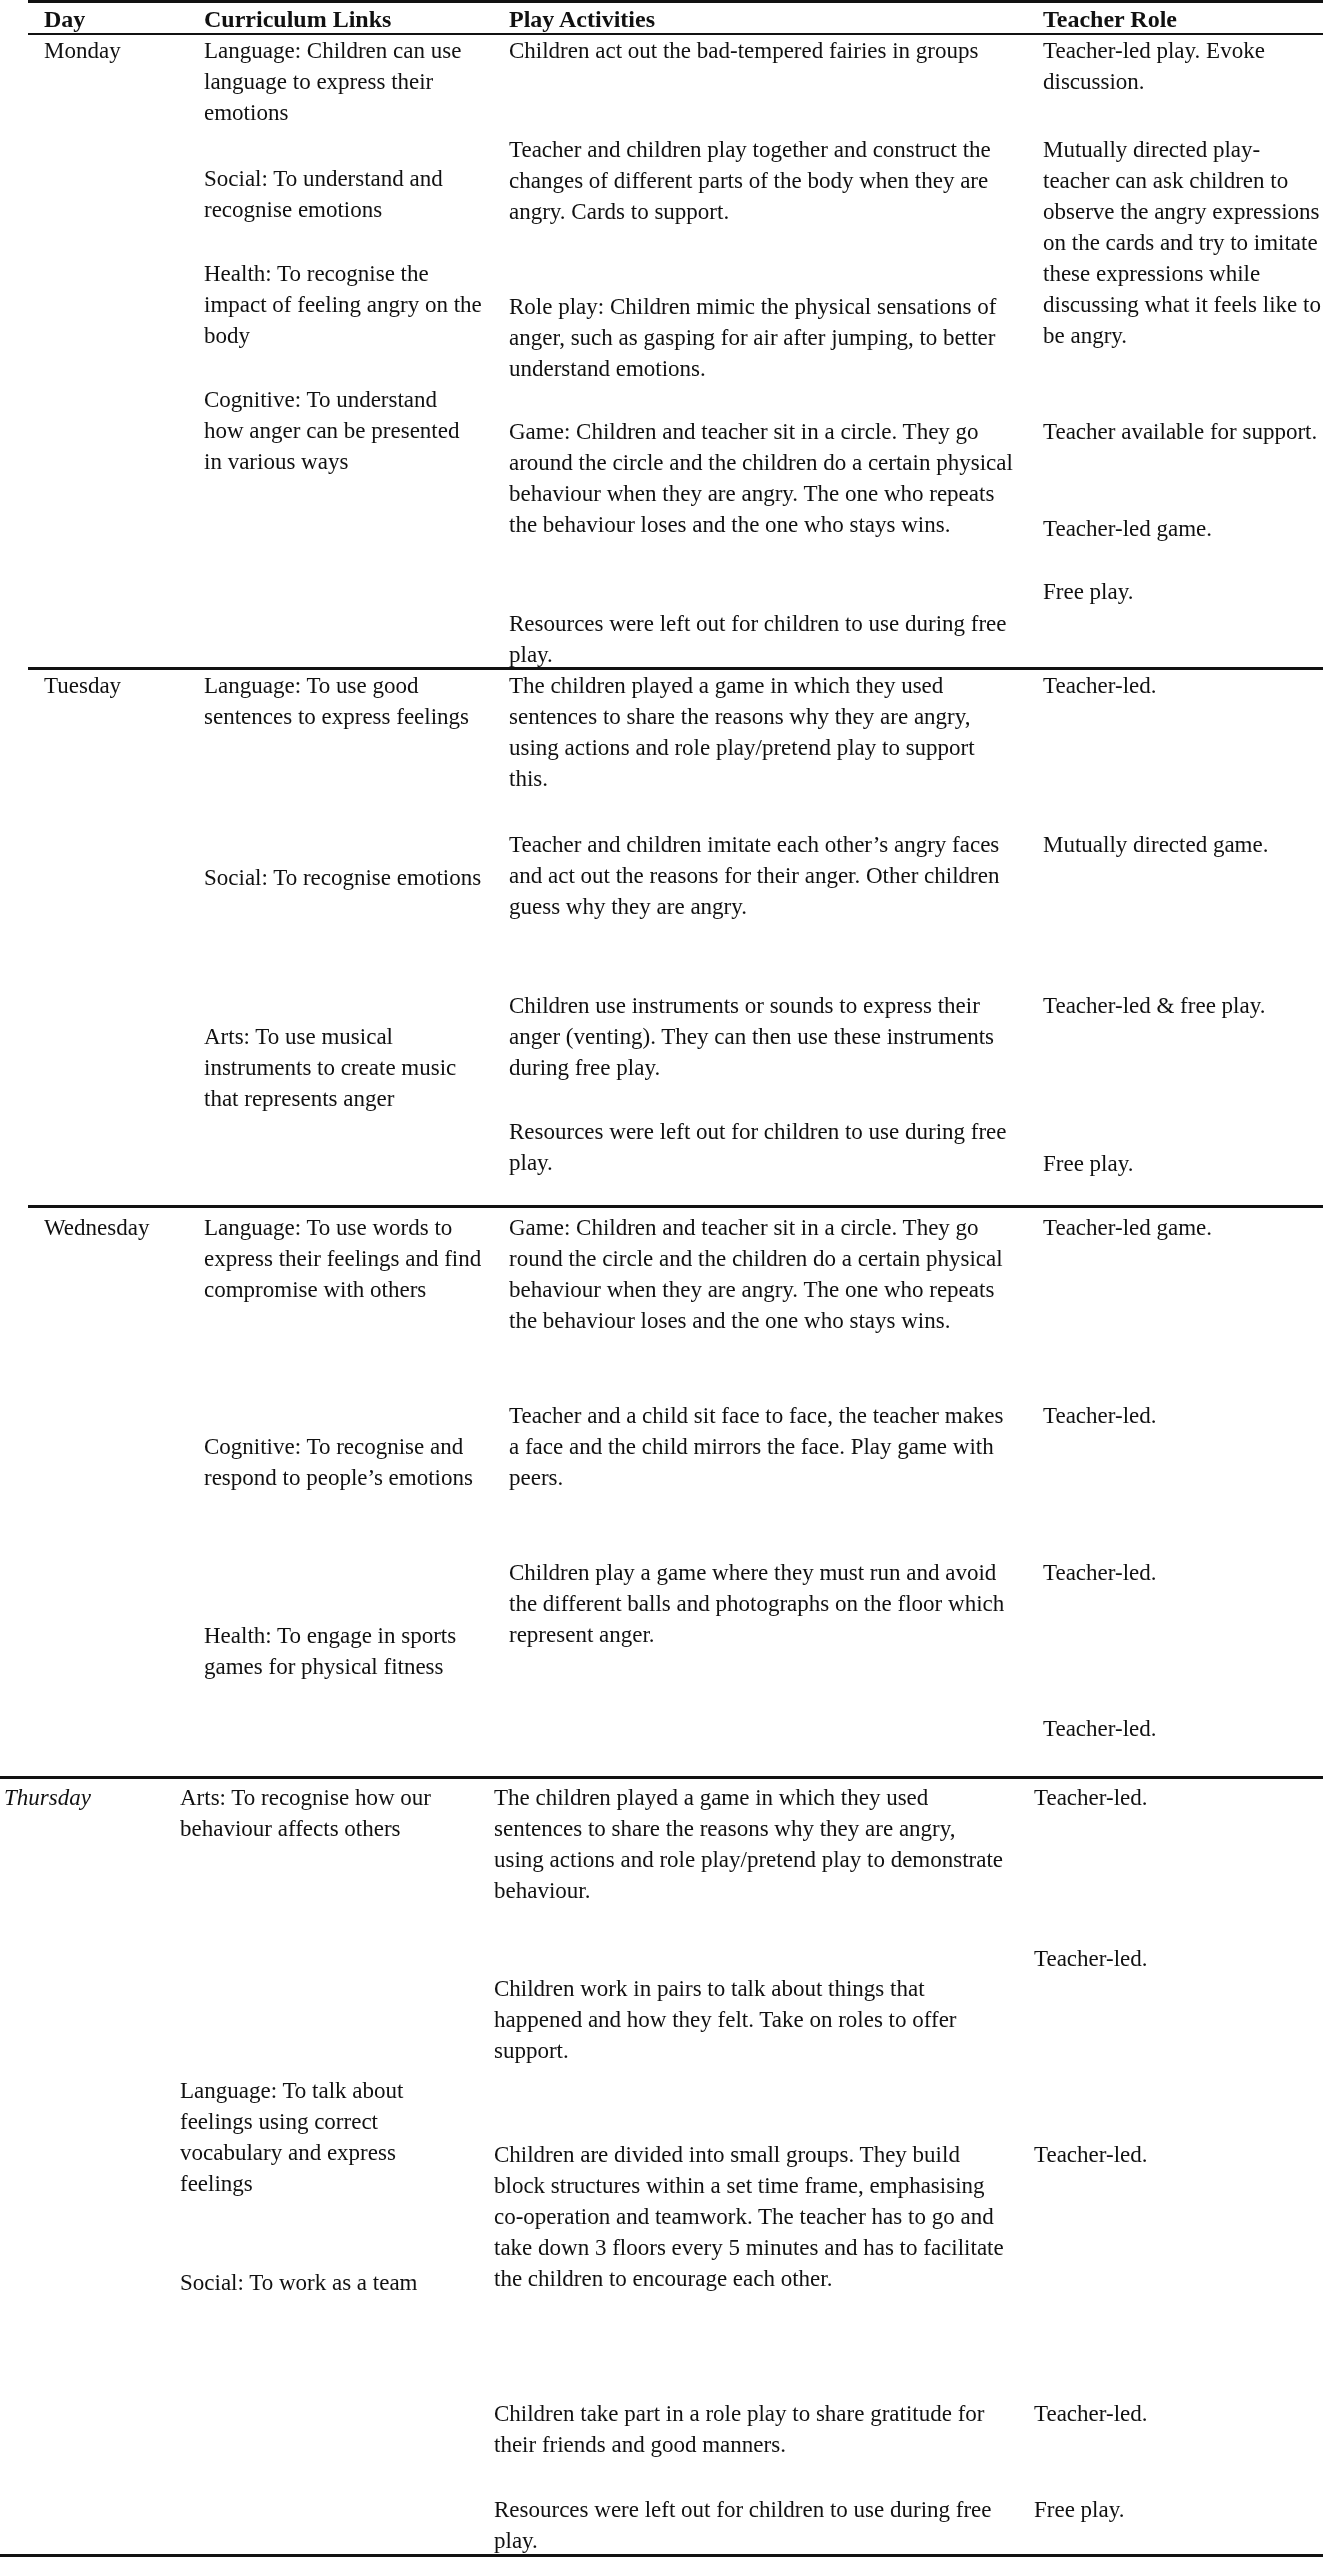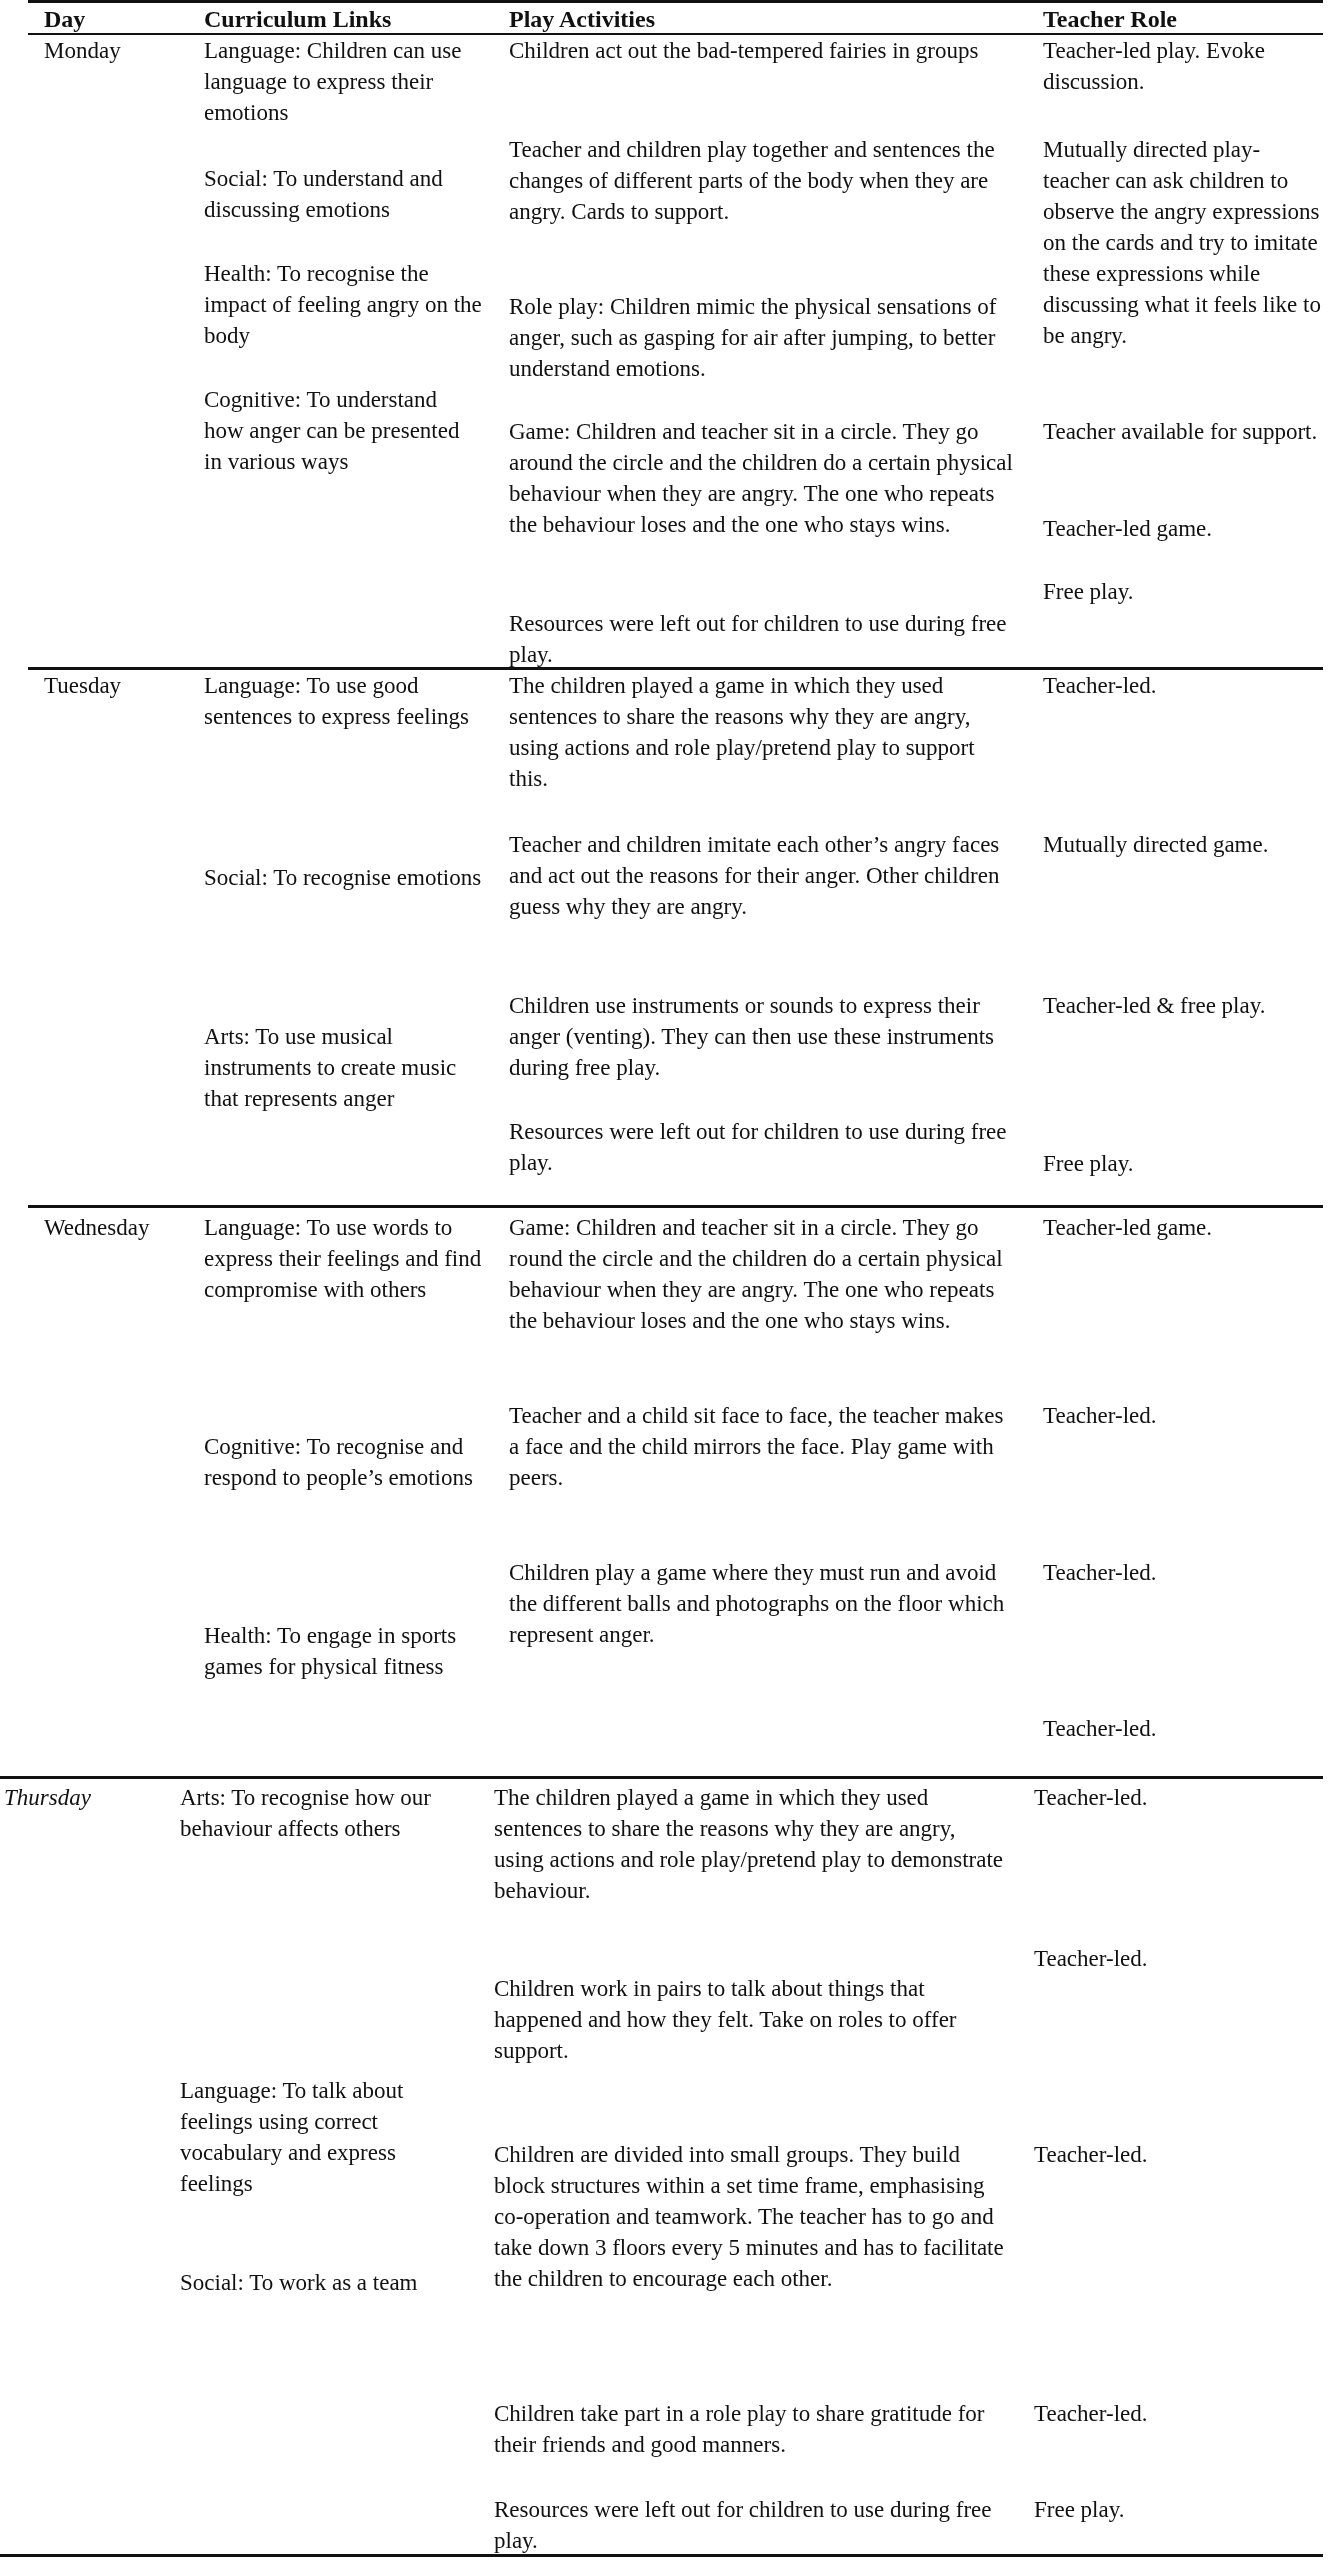--- a/index.html
+++ b/index.html
@@ -34,26 +34,26 @@
 
 <div class="hdr" style="left:44px; top:4px;">Day</div>
 <div class="hdr" style="left:204px; top:4px;">Curriculum Links</div>
 <div class="hdr" style="left:509px; top:4px;">Play Activities</div>
 <div class="hdr" style="left:1043px; top:4px;">Teacher Role</div>
 
 <div>
   <div class="t c1" style="top:35px;">Monday</div>
 
   <div class="t c2" style="top:35px;">Language: Children can use language to express their emotions</div>
-  <div class="t c2" style="top:163px;">Social: To understand and discussing emotions</div>
+  <div class="t c2" style="top:163px;">Social: To understand and recognise emotions</div>
   <div class="t c2" style="top:258px;">Health: To recognise the impact of feeling angry on the body</div>
   <div class="t c2" style="top:384px;">Cognitive: To understand how anger can be presented in various ways</div>
 
   <div class="t c3" style="top:35px;">Children act out the bad-tempered fairies in groups</div>
-  <div class="t c3" style="top:134px;">Teacher and children play together and sentences the changes of different parts of the body when they are angry. Cards to support.</div>
+  <div class="t c3" style="top:134px;">Teacher and children play together and construct the changes of different parts of the body when they are angry. Cards to support.</div>
   <div class="t c3" style="top:291px;">Role play: Children mimic the physical sensations of anger, such as gasping for air after jumping, to better understand emotions.</div>
   <div class="t c3" style="top:416px;">Game: Children and teacher sit in a circle. They go around the circle and the children do a certain physical behaviour when they are angry. The one who repeats the behaviour loses and the one who stays wins.</div>
   <div class="t c3" style="top:608px;">Resources were left out for children to use during free play.</div>
 
   <div class="t c4" style="top:35px;font-family:Liberation Serif, serif;">Teacher-led play. Evoke discussion.</div>
   <div class="t c4" style="top:134px;">Mutually directed play-teacher can ask children to observe the angry expressions on the cards and try to imitate these expressions while discussing what it feels like to be angry.</div>
   <div class="t c4" style="top:416px;">Teacher available for support.</div>
   <div class="t c4" style="top:513px;">Teacher-led game.</div>
   <div class="t c4" style="top:576px;">Free play.</div>
 </div>

